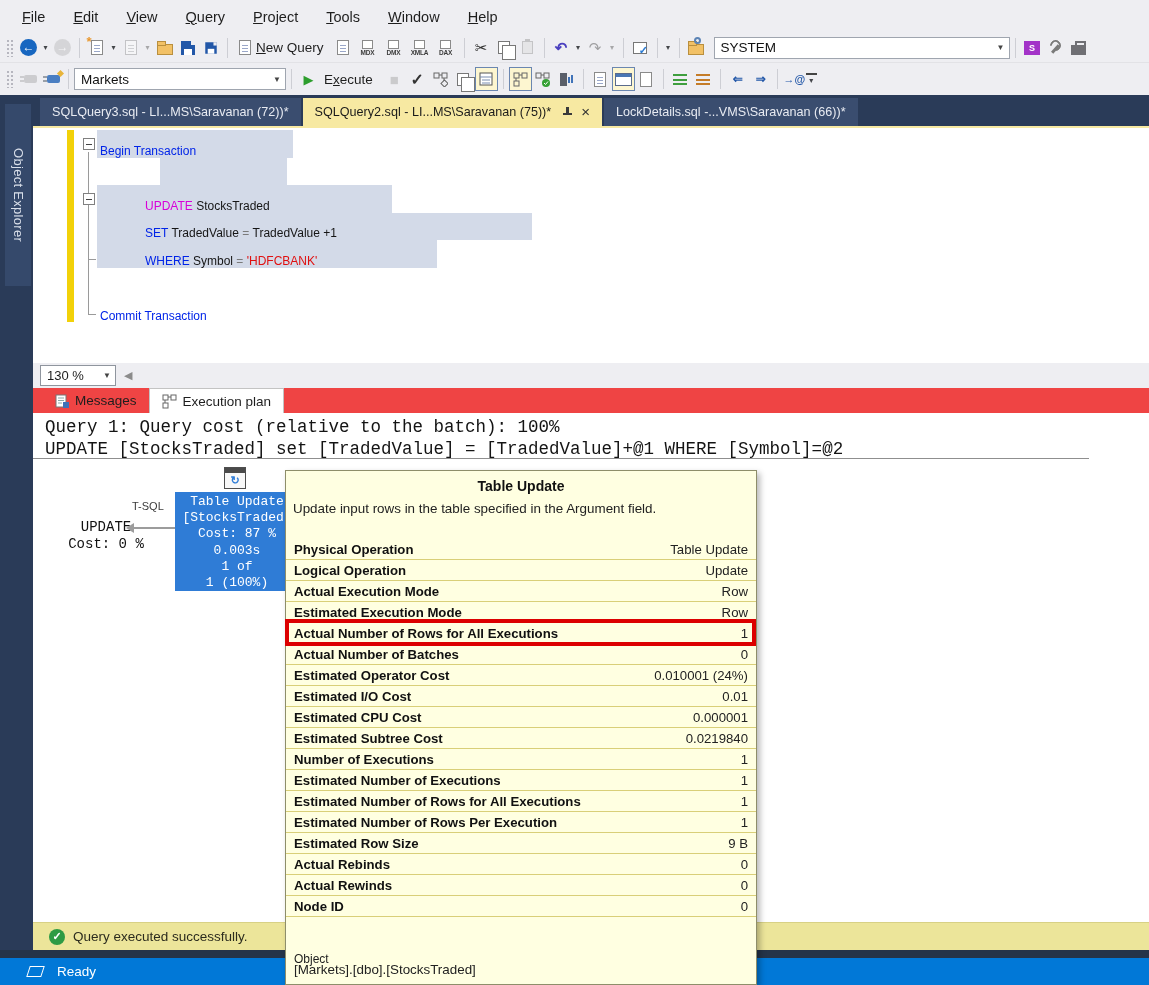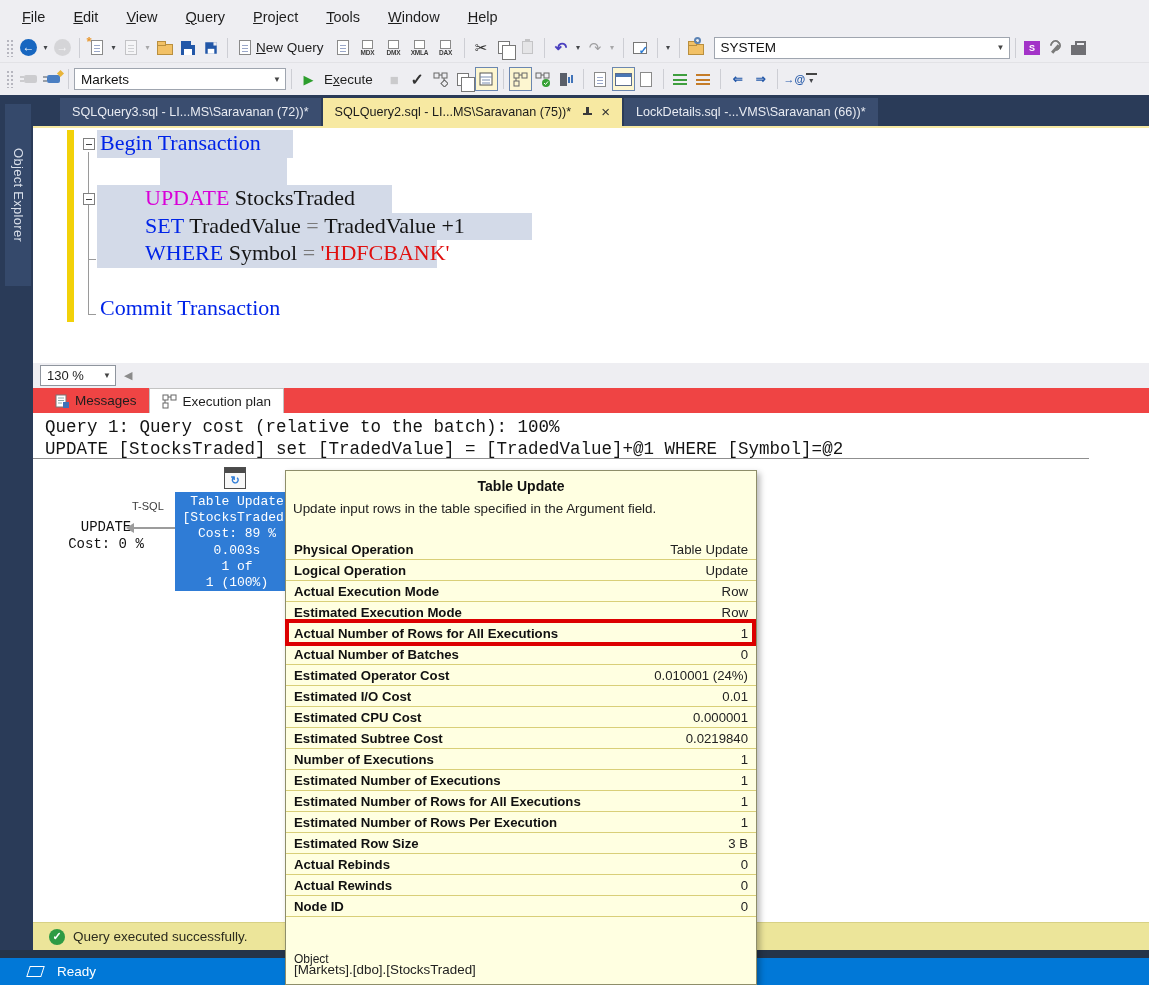--- a/index.html
+++ b/index.html
@@ -69,43 +69,43 @@
           linear-gradient(#4a77b4 0 3px,#fff 3px)}
   .lines3{width:14px;height:11px;background:repeating-linear-gradient(#3e9e3e 0 2px,transparent 2px 4.5px)}
   .lines3.b{background:repeating-linear-gradient(#c57c28 0 2px,transparent 2px 4.5px)}
   .indico{font-size:12px;color:#2257a8;font-weight:bold;letter-spacing:-1px}
   .tpp{font-size:11px;color:#2257a8;font-weight:bold}
   .exe{color:#2d9e2d;font-size:13px;margin-right:4px}
   .lbl{font-size:13.5px;color:#1e1e1e;white-space:nowrap}
 
   
   .tab-strip{position:absolute;left:0;top:95px;width:1149px;height:31px;background:#2a3b58;
-             display:flex;align-items:flex-end;padding-left:60px}
+             display:flex;align-items:flex-end;padding-left:40px}
   .doc-tab{height:28px;display:flex;align-items:center;padding:0 12px;font-size:12.6px;
            background:#3a4d6f;color:#e8ebf2;margin-right:2px;white-space:nowrap;cursor:default}
   .doc-tab.active{background:#f7e9a2;color:#1a1a1a}
   .pin-icon{position:relative;width:11px;height:11px;margin-left:10px;display:inline-block}
   .pin-icon:before{content:"";position:absolute;left:5px;top:0;width:3px;height:6px;background:#3a3a3a}
   .pin-icon:after{content:"";position:absolute;left:2px;top:6px;width:9px;height:2px;background:#3a3a3a;
                   box-shadow:4px 2px 0 -1px #3a3a3a}
   .close-icon{margin-left:9px;font-size:15px;line-height:12px;color:#333}
   .tab-underline{position:absolute;left:33px;top:126px;width:1116px;height:2px;background:#f7e9a2}
 
   
   .sidebar{position:absolute;left:0;top:95px;width:33px;height:863px;background:#2a3b58}
   .side-tab{position:absolute;left:5px;top:9px;width:26px;height:182px;background:#35496b;
             display:flex;align-items:center;justify-content:center}
   .side-tab span{writing-mode:vertical-rl;font-size:13px;color:#d9dfea;letter-spacing:.3px}
 
   
   .editor{position:absolute;left:33px;top:128px;width:1116px;height:235px;background:#fff;overflow:hidden}
   .chg-bar{position:absolute;left:34px;top:2px;width:7px;height:192px;background:#f2d109}
   .sel-hl{position:absolute;height:27.5px;background:#d3dae8}
-  .code-line{position:absolute;height:27.5px;display:flex;align-items:flex-start;
-             font-family:Liberation Serif, serif;font-size:22px;white-space:pre}
+  .code-line{position:absolute;height:27.5px;display:flex;align-items:flex-end;
+             font-family:Liberation Sans, sans-serif;font-size:12px;white-space:pre}
   .tok-kw{color:#0024e8}.tok-dml{color:#d800d8}.tok-str{color:#e01010}.tok-op{color:#7a7a7a}.tok-pl{color:#151515}
   .fold-box{position:absolute;left:50px;width:12px;height:12px;border:1px solid #808080;background:#fff;z-index:3}
   .fold-box:before{content:"";position:absolute;left:2px;top:4.5px;width:6px;height:1.5px;background:#444}
   .guide-v{position:absolute;left:55px;top:24px;width:1px;height:162px;background:#9a9a9a}
   .guide-t{position:absolute;left:55px;width:8px;height:1px;background:#9a9a9a}
 
   
   .zoom-row{position:absolute;left:33px;top:363px;width:1116px;height:25px;background:#eeeef2;
             display:flex;align-items:center;padding-left:7px}
   .zoom-combo{width:76px;height:21px;background:#fff;border:1px solid #8f959e;display:flex;
@@ -461,21 +461,21 @@
     <div class="tsql-label">T-SQL</div>
     <div class="tsql-lines">
         <div>UPDATE</div>
         <div>Cost: 0 %</div>
       </div>
     <div class="plan-arrow-line"></div>
     <div class="plan-arrow-head"></div>
     <div class="op-icon">
         <span>↻</span>
       </div>
-    <div class="update-node"><div>Table Update</div><div>[StocksTraded]</div><div>Cost: 89 %</div><div>0.003s</div><div>1 of</div><div>1 (100%)</div></div>
+    <div class="update-node"><div>Table Update</div><div>[StocksTraded]</div><div>Cost: 87 %</div><div>0.003s</div><div>1 of</div><div>1 (100%)</div></div>
   </div>
 
   <div class="success-bar">
     <span class="succ-ico">✓</span>
     <span class="success-text">Query executed successfully.</span>
   </div>
   <div class="navy-strip"></div>
   <div class="status-bar">
     <span class="ready-ico"></span>
     <span>Ready</span>
@@ -536,21 +536,21 @@
         <div class="t-row">
           <span class="t-label">Estimated Number of Rows for All Executions</span>
           <span class="t-value">1</span>
         </div>
         <div class="t-row">
           <span class="t-label">Estimated Number of Rows Per Execution</span>
           <span class="t-value">1</span>
         </div>
         <div class="t-row">
           <span class="t-label">Estimated Row Size</span>
-          <span class="t-value">3 B</span>
+          <span class="t-value">9 B</span>
         </div>
         <div class="t-row">
           <span class="t-label">Actual Rebinds</span>
           <span class="t-value">0</span>
         </div>
         <div class="t-row">
           <span class="t-label">Actual Rewinds</span>
           <span class="t-value">0</span>
         </div>
         <div class="t-row">

